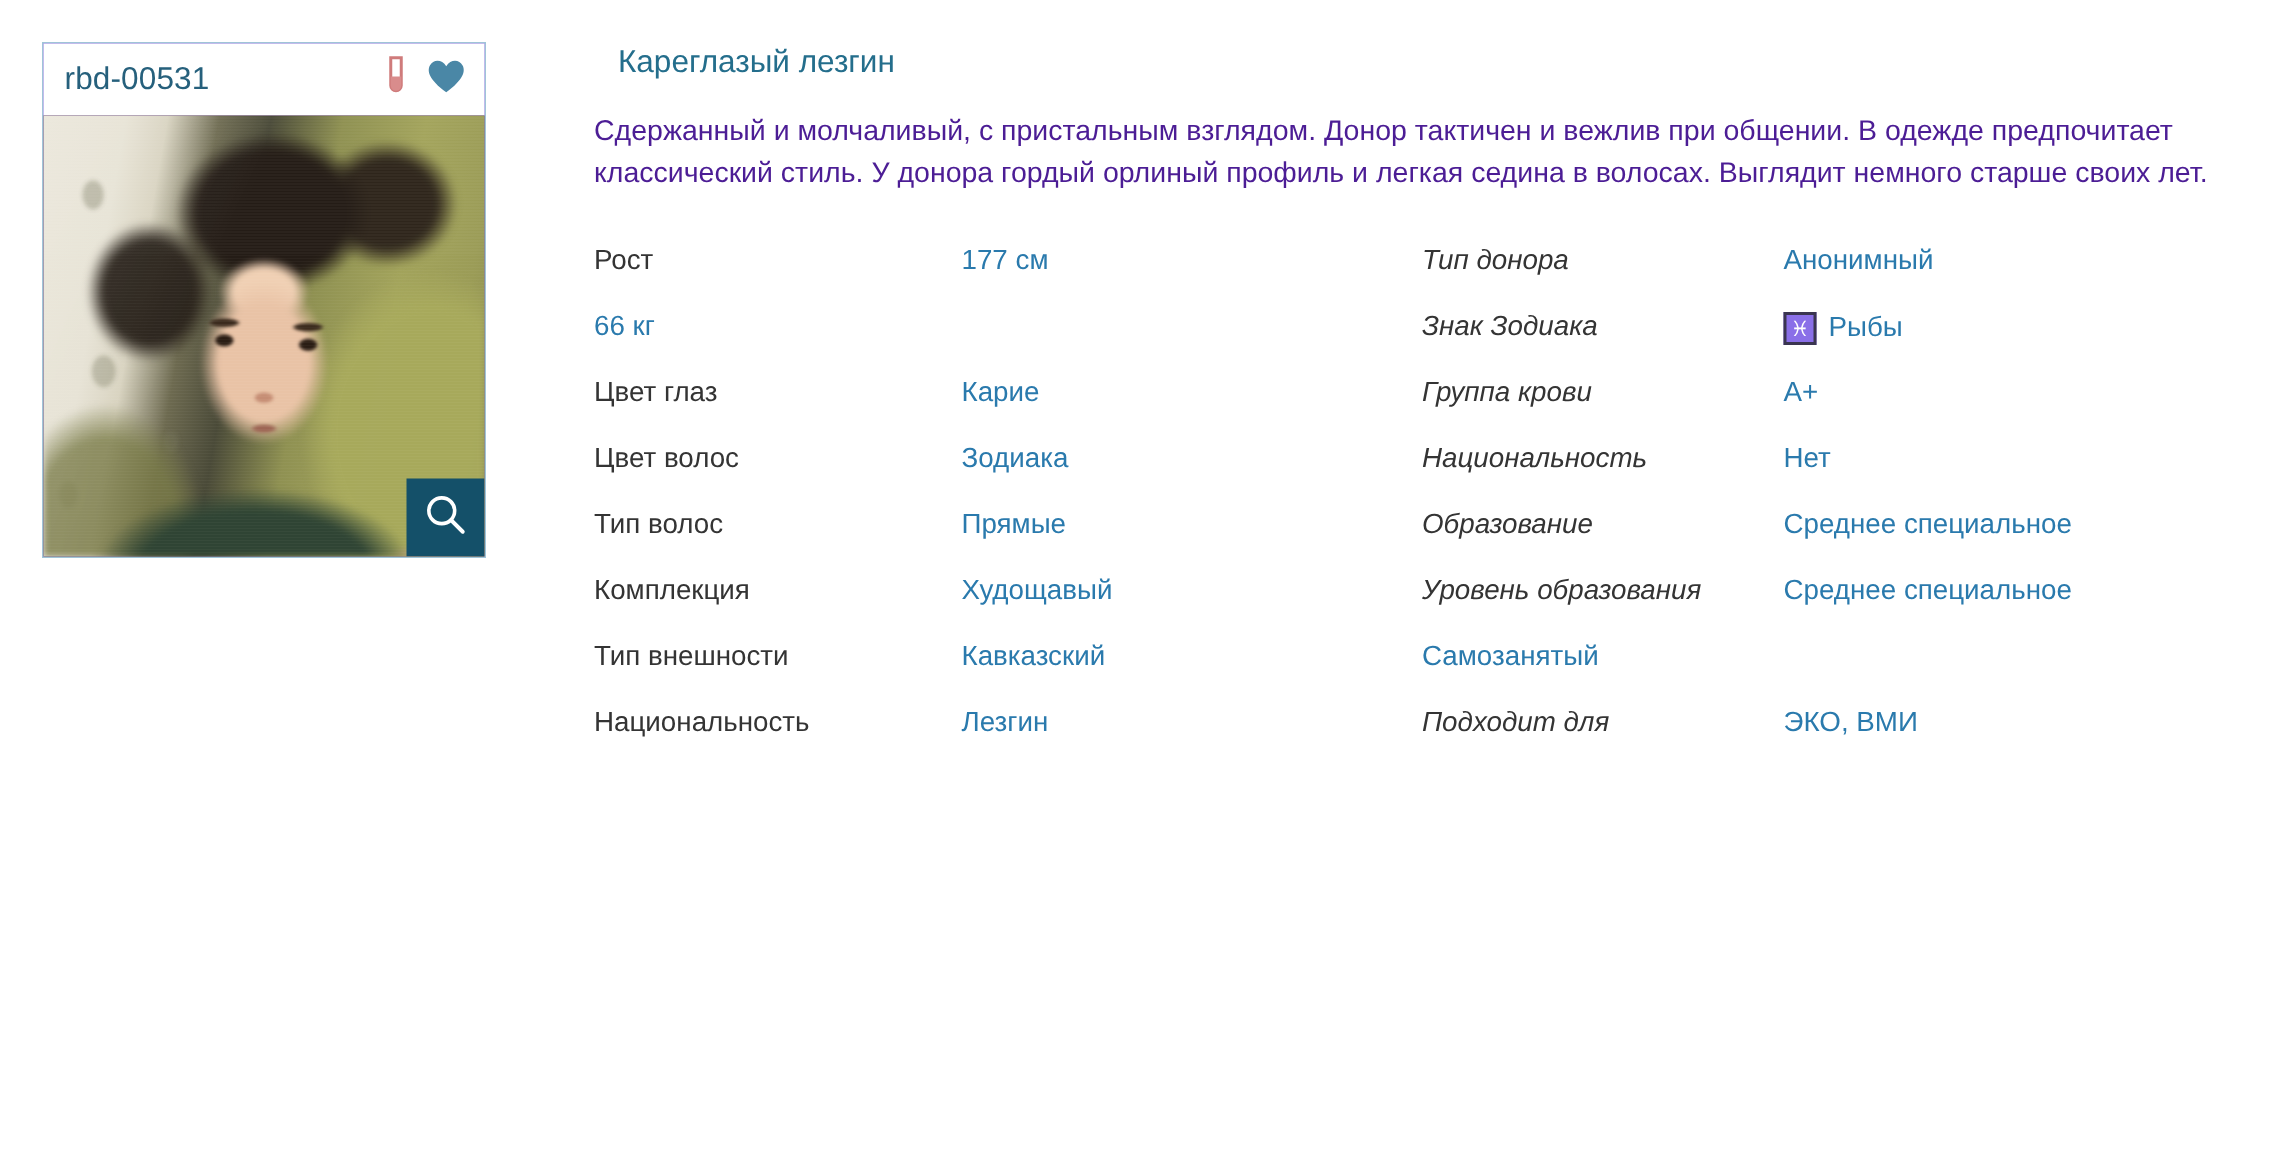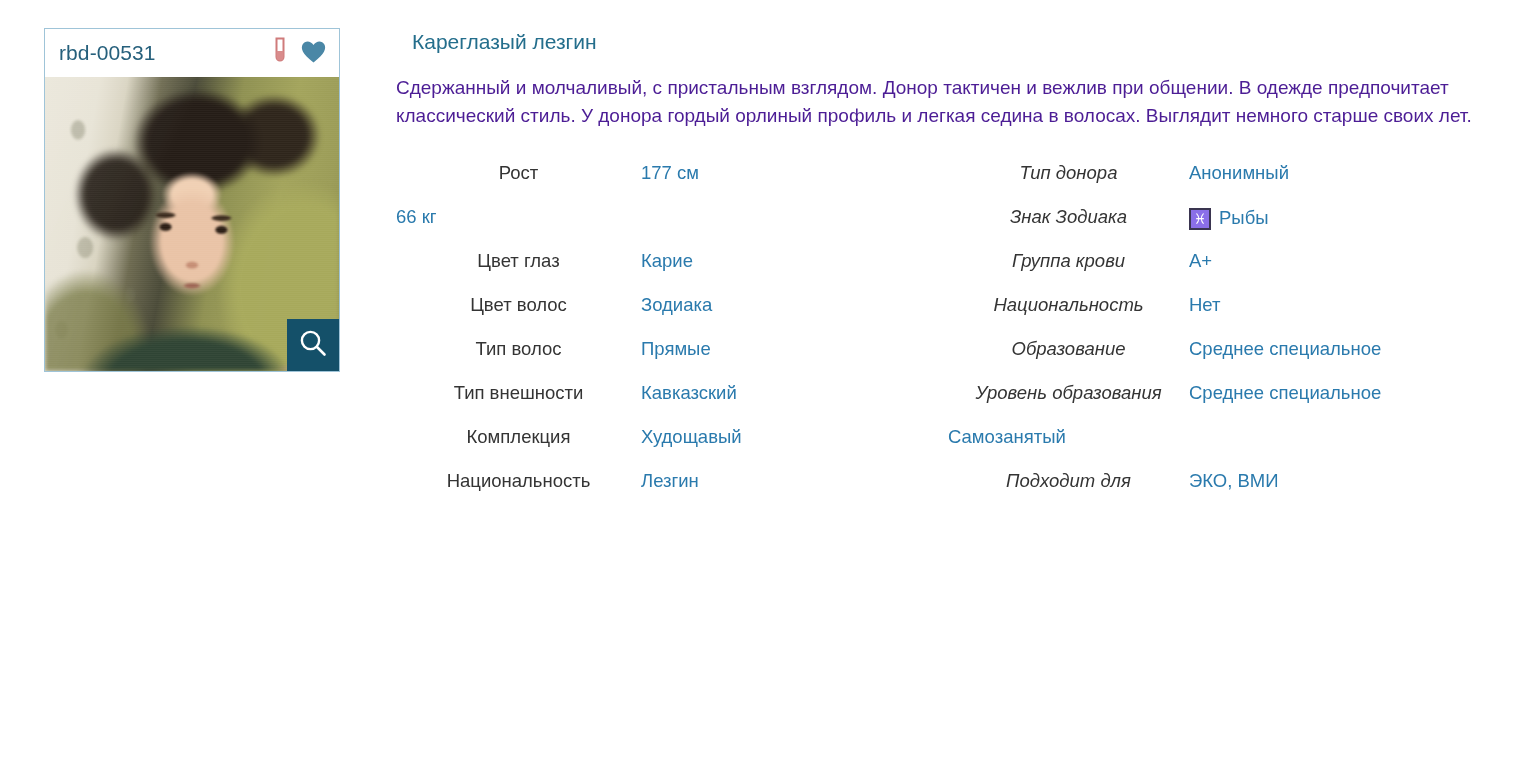--- a/index.html
+++ b/index.html
@@ -13,21 +13,21 @@
     height: 770px;
     position: relative;
     overflow: hidden;
     font-family: "Liberation Sans", "DejaVu Sans", sans-serif;
     -webkit-font-smoothing: antialiased;
   }
 
   
   .donor-card {
     position: absolute;
-    left: 44px;
+    left: 28px;
     top: 28px;
     width: 296px;
     height: 344px;
     border: 1px solid #9fc4d8;
     background: #6d28d9;
     box-sizing: border-box;
   }
   .card-header {
     height: 48px;
     display: flex;
@@ -153,21 +153,20 @@
     font-size: 19px;
     line-height: 28px;
     color: #4c1d95;
     margin: 0 0 32px 0;
     max-width: 1105px;
   }
 
   .attr-columns {
     display: flex;
     gap: 0;
-    text-align: center;
   }
   .attr-col { display: block; }
   .attr-col.left  { width: 552px; flex: 0 0 552px; }
   .attr-col.right { width: 540px; flex: 0 0 540px; }
 
   .attr-row {
     display: flex;
     align-items: baseline;
     height: 44px;
   }
@@ -278,29 +277,29 @@
             <span>Зодиака</span>
           </span>
         </div>
         <div class="attr-row">
           <span class="attr-label">Тип волос</span>
           <span class="attr-value">
             <span>Прямые</span>
           </span>
         </div>
         <div class="attr-row">
+          <span class="attr-label">Комплекция</span>
+          <span class="attr-value">
+            <span>Худощавый</span>
+          </span>
+        </div>
+        <div class="attr-row">
           <span class="attr-label">Тип внешности</span>
           <span class="attr-value">
             <span>Кавказский</span>
-          </span>
-        </div>
-        <div class="attr-row">
-          <span class="attr-label">Комплекция</span>
-          <span class="attr-value">
-            <span>Худощавый</span>
           </span>
         </div>
         <div class="attr-row">
           <span class="attr-label">Национальность</span>
           <span class="attr-value">
             <span>Лезгин</span>
           </span>
         </div>
       </div>
     <div class="attr-col right" id="col-right">

